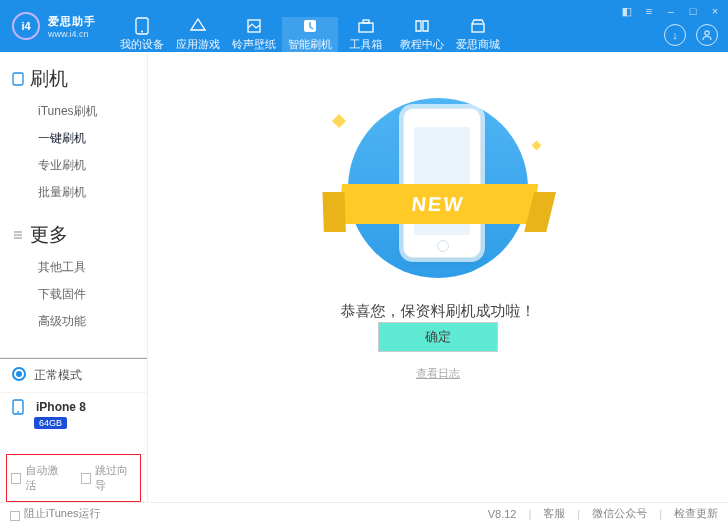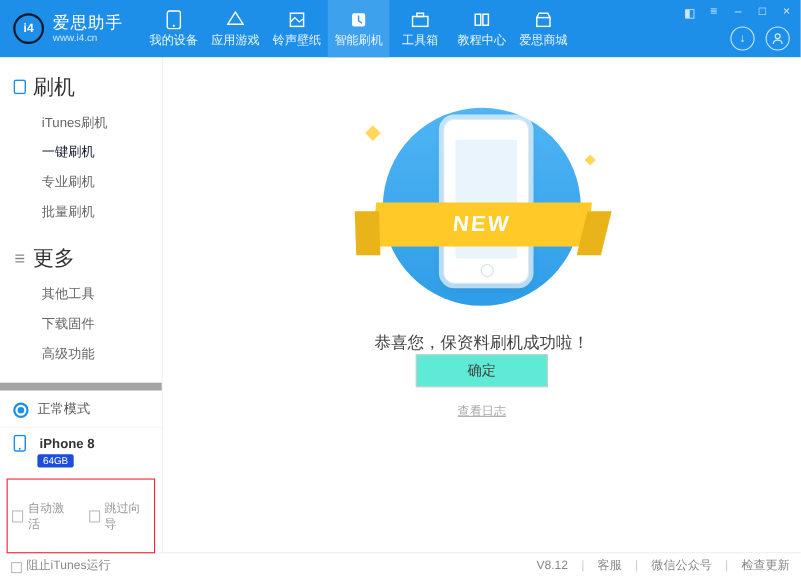--- a/index.html
+++ b/index.html
@@ -1,46 +1,46 @@
 <!DOCTYPE html>
 <html><head>
 <meta charset="utf-8">
 <style>
   * { margin:0; padding:0; box-sizing:border-box; font-family:"Microsoft YaHei","PingFang SC",Arial,sans-serif; }
   body { width:728px; height:524px; background:#fff; overflow:hidden; font-size:12px; color:#555; }
   
   .header { height:52px; background:#1e8fe8; display:flex; align-items:center; position:relative; }
   .brand { display:flex; align-items:center; padding:0 12px; gap:8px; }
-  .brand-logo { width:28px; height:28px; border-radius:50%; border:2px solid #0f172a; display:flex; align-items:center; justify-content:center; color:#fff; font-weight:700; font-size:11px; }
-  .brand-text-main { color:#fff; font-size:15px; font-weight:400; letter-spacing:1px; line-height:16px; }
+  .brand-logo { width:28px; height:28px; border-radius:50%; border:2px solid #c4b5fd; display:flex; align-items:center; justify-content:center; color:#fff; font-weight:700; font-size:11px; }
+  .brand-text-main { color:#fff; font-size:11px; font-weight:700; letter-spacing:1px; line-height:16px; }
   .brand-text-sub { color:#cfe6fa; font-size:9px; line-height:11px; }
-  .nav { display:flex; height:100%; margin-left:6px; }
+  .nav { display:flex; height:100%; margin-left:6px;align-items:flex-end; }
   .nav-item { width:56px; display:flex; flex-direction:column; align-items:center; justify-content:center; color:#eaf4ff; cursor:pointer; font-size:11px; gap:2px; }
   .nav-item.active { background:#3da1ee; }
   .nav-icon { width:18px; height:18px; display:flex; align-items:center; justify-content:center; }
   .sysbtns { position:absolute; right:6px; top:4px; display:flex; gap:8px; }
   .sysbtn { width:14px; height:14px; color:#cfe6fa; font-size:11px; display:flex; align-items:center; justify-content:center; cursor:pointer; }
   .rightcircles { position:absolute; right:10px; bottom:6px; display:flex; gap:10px; }
   .circ { width:22px; height:22px; border:1.5px solid #cfe6fa; border-radius:50%; display:flex; align-items:center; justify-content:center; color:#cfe6fa; font-size:11px; cursor:pointer; }
   
   .body { display:flex; height:450px; }
   .sidebar { width:148px; border-right:1px solid #eee; display:flex; flex-direction:column; }
   .sb-scroll { flex:1; padding-top:10px; }
   .sb-sect { padding:0 12px; margin-bottom:6px; }
   .sb-sect-h { display:flex; align-items:center; gap:6px; color:#333; font-size:19px; padding:4px 0; }
   .sb-menu { list-style:none; padding:2px 0 6px 0; }
   .sb-menu li { padding:5px 0 5px 26px; color:#666; font-size:12px; cursor:pointer; }
   .sb-menu li.active { color:#0f172a; }
   .sb-foot { border-top:1px solid #eee; }
-  .mode, .device { display:flex; align-items:flex-end; gap:8px; padding:8px 12px; border-top:7px solid #a3a3a3; }
+  .mode, .device { display:flex; align-items:flex-start; gap:8px; padding:8px 12px; border-top:1px solid #a3a3a3; }
   .mode .dot { width:14px; height:14px; border-radius:50%; border:2px solid #1e8fe8; position:relative; }
   .mode .dot:before{content:"";position:absolute;width:6px;height:6px;background:#1e8fe8;border-radius:50%;left:2px;top:2px;}
   .devicon { width:16px; height:16px; color:#1e8fe8; }
   .storage { background:#1d4ed8; color:#fff; font-size:9px; padding:1px 5px; border-radius:2px; margin-left:22px; margin-top:-4px; }
-  .red-box { border:1.5px solid #e23; margin:1px 6px 0 6px; padding:18px 4px; display:flex; align-items:center; gap:14px; }
+  .red-box { border:1.5px solid #e23; margin:1px 6px 0 6px; padding:8px 4px; display:flex; align-items:center; gap:14px; }
   .chk { display:flex; align-items:center; gap:4px; color:#999; font-size:11px; cursor:pointer; }
   .chk .box { width:11px; height:11px; border:1px solid #bbb; }
   
   .main { flex:1; position:relative; display:flex; flex-direction:column; align-items:center; }
   .illus { margin-top:46px; width:200px; height:180px; position:relative; }
   .bg-circle { position:absolute; width:180px; height:180px; left:10px; top:0; border-radius:50%; background:linear-gradient(180deg,#4fb5f4 0%, #2f9de8 100%); }
   .phone { position:absolute; width:78px; height:150px; left:65px; top:10px; background:#fff; border-radius:10px; border:1px solid #dfeaf3; box-shadow:0 0 0 4px rgba(255,255,255,.65), 0 4px 10px rgba(0,0,0,.08); }
   .phone:before{content:"";position:absolute;left:10px;right:10px;top:18px;bottom:22px;background:#eaf4fd;border-radius:2px;}
   .phone .home{position:absolute;width:12px;height:12px;border:1.5px solid #cfe0ee;border-radius:50%;left:33px;bottom:5px;}
   .ribbon { position:absolute; left:2px; top:86px; }
@@ -180,21 +180,21 @@
           <li>下载固件</li>
           <li>高级功能</li>
         </ul>
       </div>
     </div>
     <div class="sb-foot">
       <div class="mode">
         <span class="dot"></span>
         <span>正常模式</span>
       </div>
-      <div style="padding:6px 12px 9px 12px;border-top:1px solid #f4f4f4;">
+      <div style="padding:6px 12px 24px 12px;border-top:1px solid #f4f4f4;">
         <div style="display:flex;align-items:center;gap:8px;">
           <span class="devicon"><svg width="12" height="16" viewBox="0 0 12 16">
                 <rect x="1" y="1" width="10" height="14" rx="1.5" fill="none" stroke="#1e8fe8" stroke-width="1.4"></rect>
                 <circle cx="6" cy="13" r="0.9" fill="#1e8fe8"></circle>
               </svg></span>
           <span style="font-weight:600;color:#333;">iPhone 8</span>
         </div>
         <div class="storage" style="display:inline-block;">64GB</div>
       </div>
       <div class="red-box">

